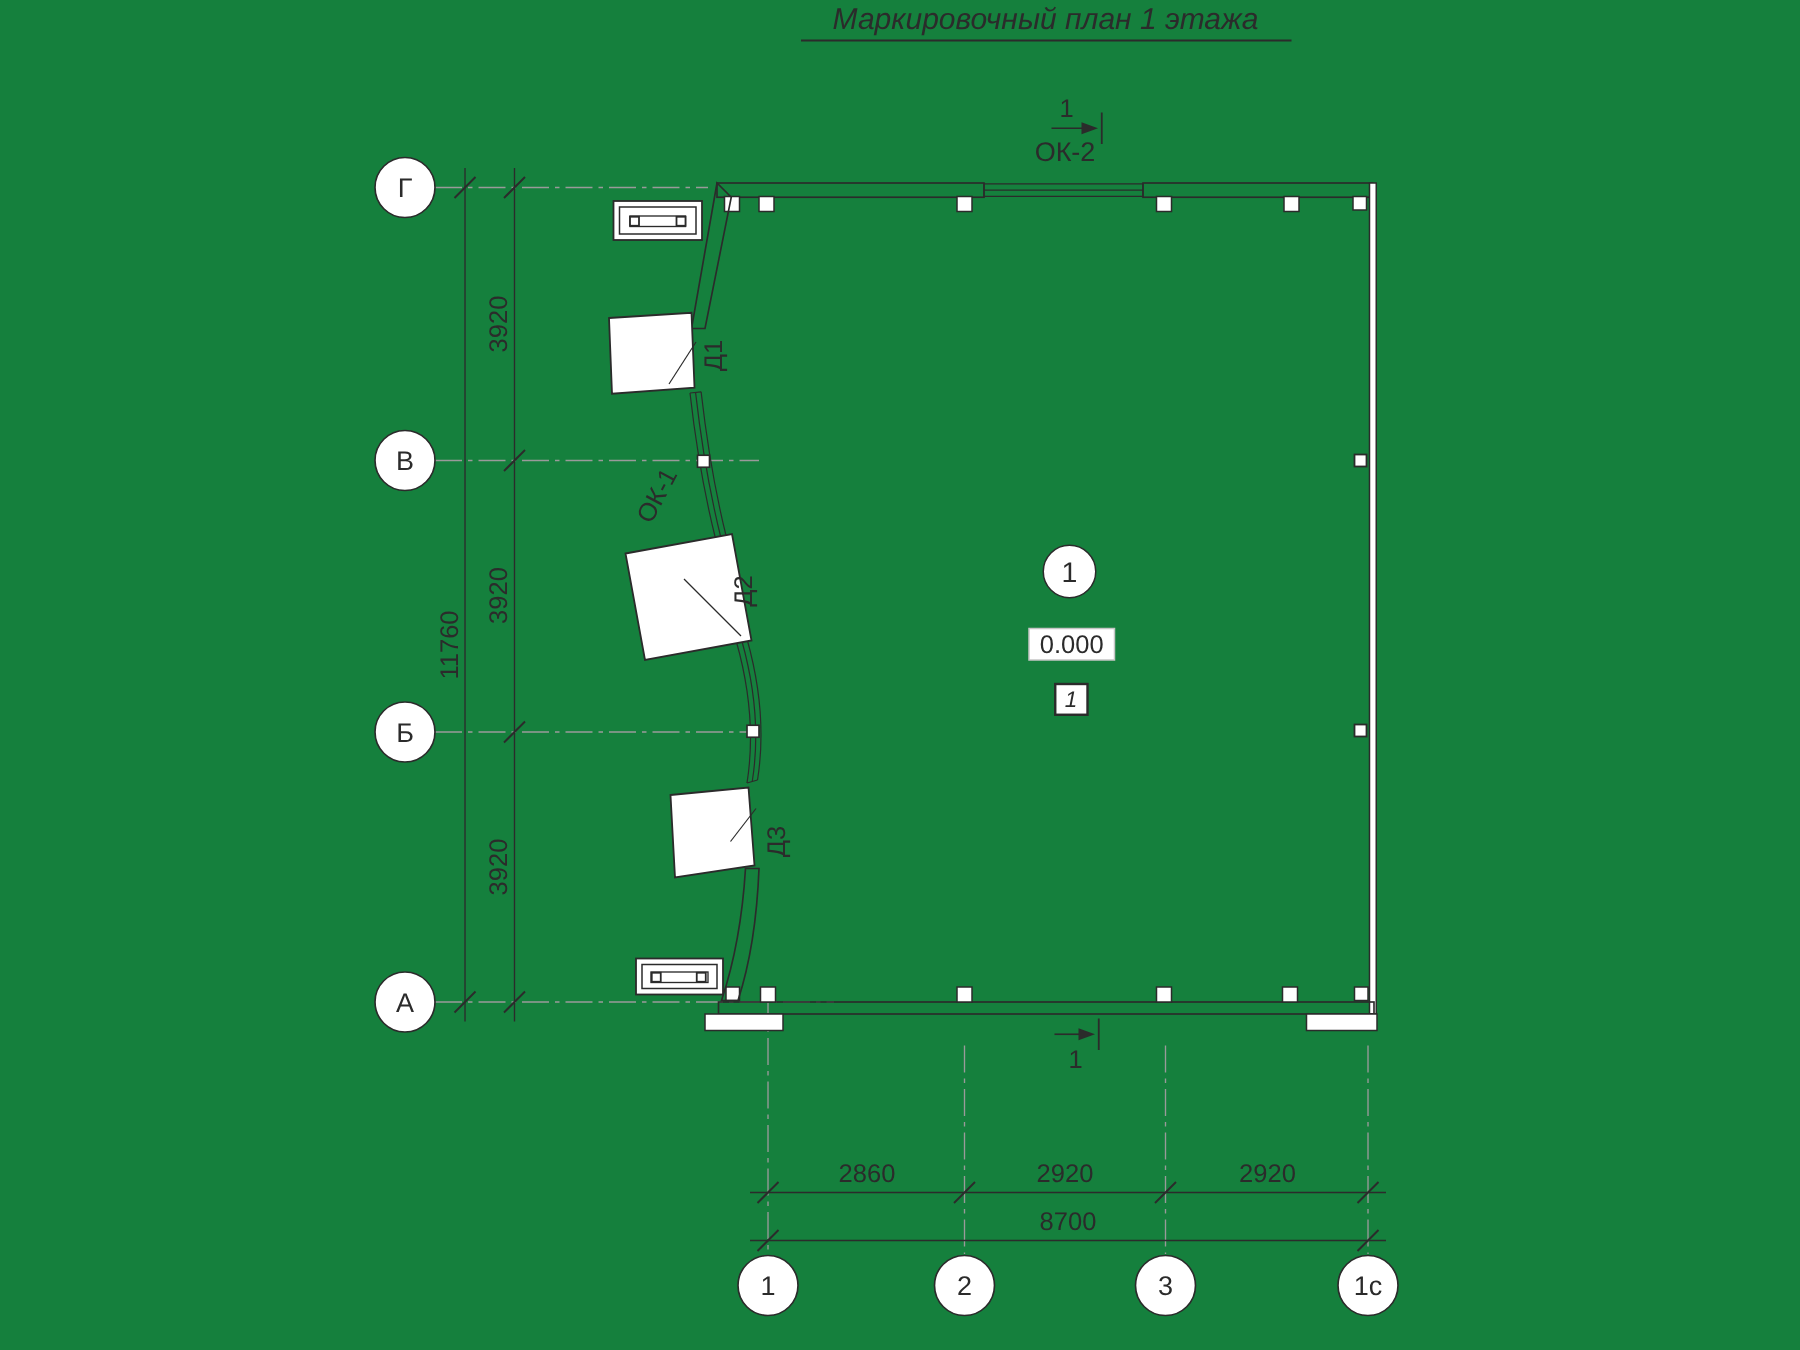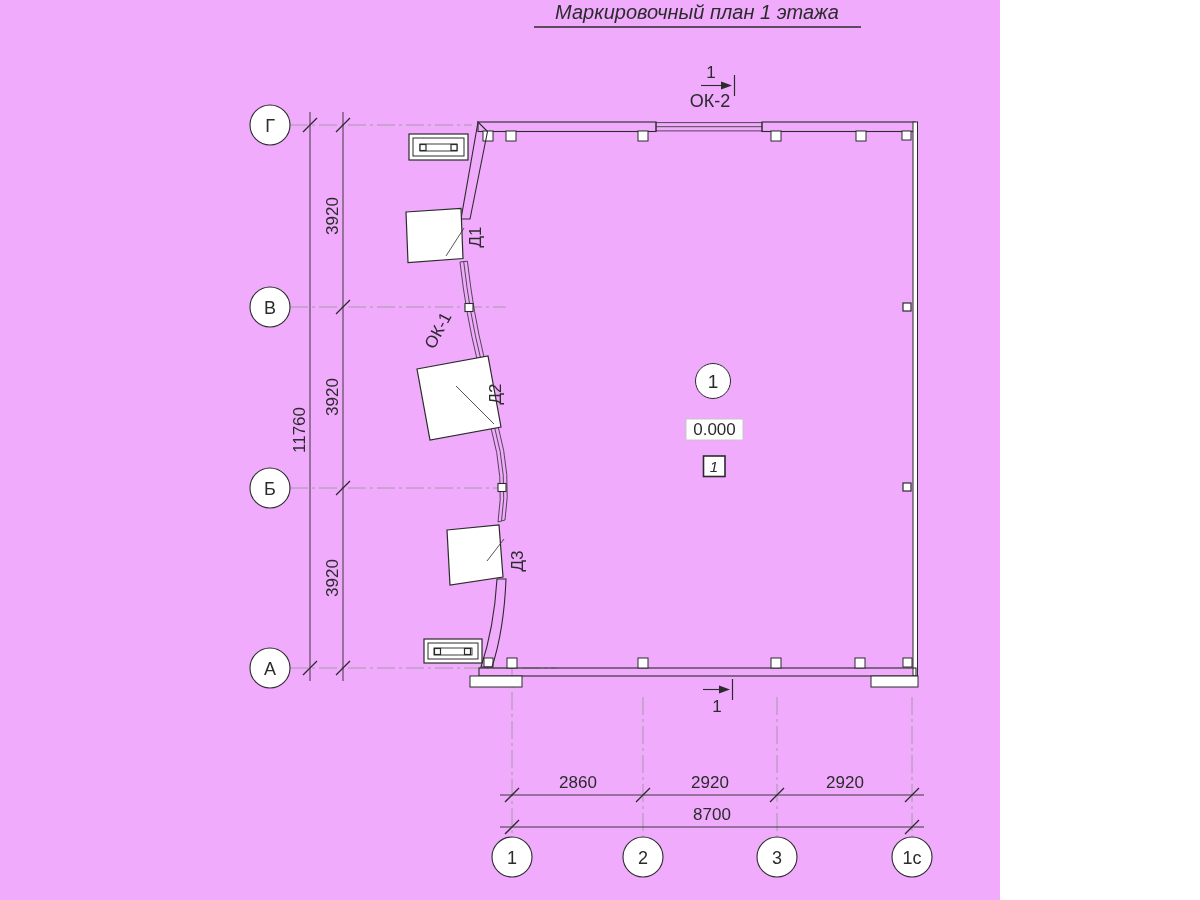--- a/index.html
+++ b/index.html
@@ -1,16 +1,16 @@
 <!DOCTYPE html>
 <html style="--line: #2b2b2b; --axis-line: #9a9a9a; --elevation-box: #c6c6c6;"><head>
 <meta charset="utf-8">
 <style>
   html,body{margin:0;padding:0;background:#ffffff;}
-  .page{width:1000px;height:900px;background:#f0abfc;position:relative;overflow:hidden;}
+  .page{width:1200px;height:900px;background:#15803d;position:relative;overflow:hidden;}
   svg text{font-family:"Liberation Sans","DejaVu Sans",sans-serif;fill:var(--line,#2b2b2b);}
   .ln{stroke:var(--line,#2b2b2b);fill:none;}
   .lnw{stroke:var(--line,#2b2b2b);fill:#ffffff;}
   .axln{stroke:var(--axis-line,#9a9a9a);fill:none;stroke-width:0.9;stroke-dasharray:18 4 3 4;}
   .dim{stroke:var(--line,#2b2b2b);stroke-width:0.9;fill:none;}
   .tick{stroke:var(--line,#2b2b2b);stroke-width:1.3;}
   .thin{stroke:var(--line,#2b2b2b);stroke-width:0.8;fill:none;}
   .t17{font-size:17px;}
   .t18{font-size:18px;}
   .t19{font-size:19px;}

